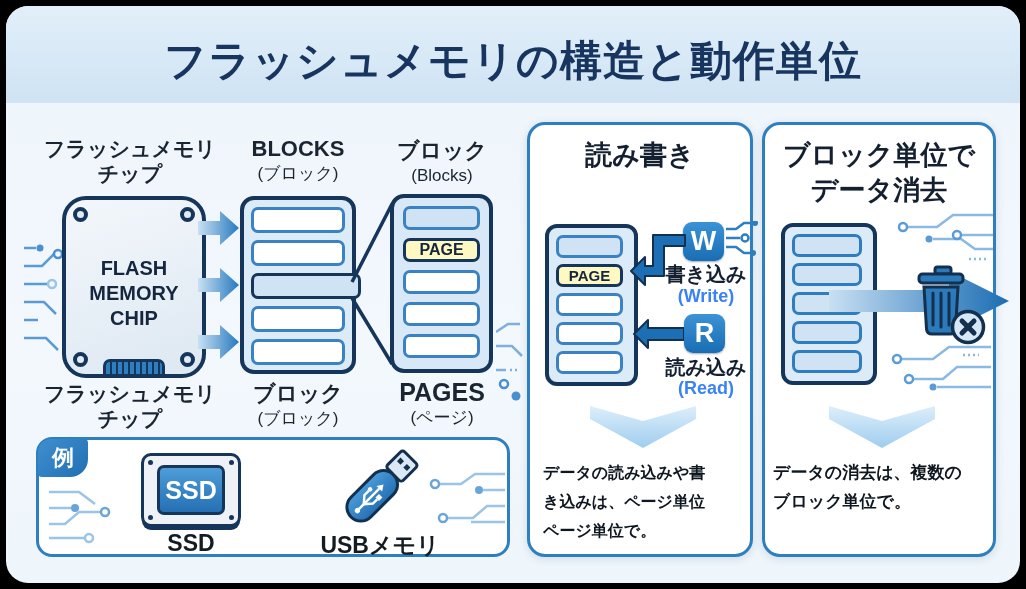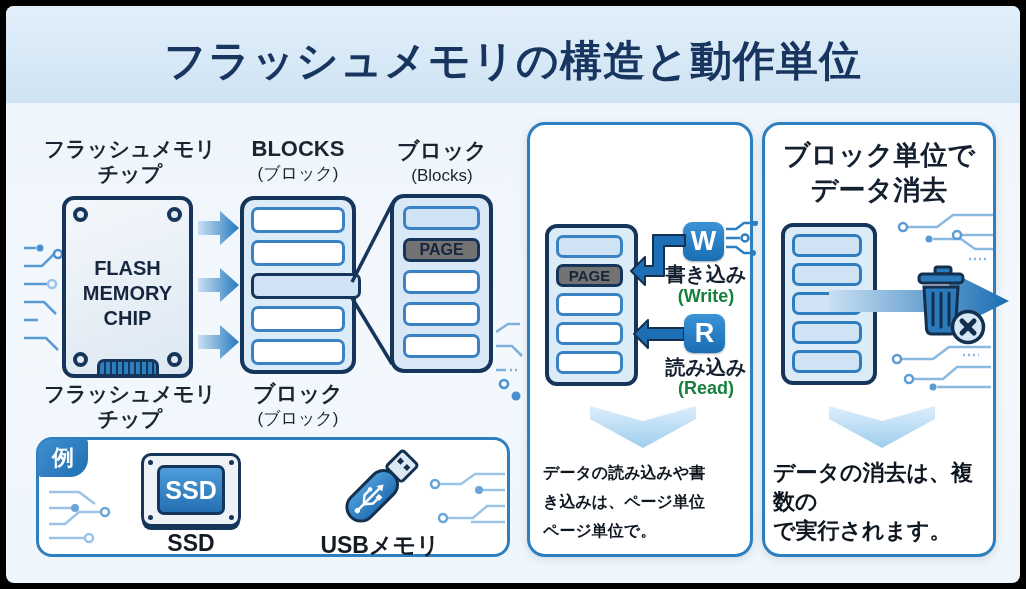--- a/index.html
+++ b/index.html
@@ -1,62 +1,62 @@
 <!DOCTYPE html>
 <html><head>
 <meta charset="utf-8">
 <style>
   * { margin:0; padding:0; box-sizing:border-box; }
   html,body { background:#000; }
   body { font-family:"Liberation Sans", sans-serif; }
   .canvas { position:relative; width:1026px; height:589px; background:#000; overflow:hidden; }
-  .frame { position:absolute; inset:6px; border-radius:8px; overflow:hidden;
+  .frame { position:absolute; inset:6px; border-radius:22px; overflow:hidden;
            background:linear-gradient(180deg,#edf4fb 0%,#f3f8fd 60%,#eef5fb 100%);text-decoration:underline; }
   .titlebar { position:absolute; left:0; right:0; top:0; height:97px;
               background:linear-gradient(180deg,#e2effa,#cfe3f3);
               display:flex; align-items:center; justify-content:center; padding-top:12px; }
   .page-title { font-size:42px; font-weight:900; color:#17355e; letter-spacing:1px; }
 
   .abs { position:absolute; }
   .lbl { position:absolute; text-align:center; color:#1b2531; font-weight:800; line-height:25px; }
   .lbl .l1 { font-size:21px; display:block; }
   .lbl .big { font-size:22px; display:block; }
   .lbl .sub { font-size:17px; display:block; font-weight:400; }
 
   
-  .chip { position:absolute; left:62px; top:196px; width:131px; height:182px;
-          border:4px solid #16355a; border-radius:12px;
+  .chip { position:absolute; left:62px; top:196px; width:144px; height:182px;
+          border:4px solid #16355a; border-radius:24px;
           background:linear-gradient(160deg,#f3f7fb,#dde8f2); }
   .screw { position:absolute; width:15px; height:15px; border:4px solid #16355a; border-radius:50%; background:#e2ebf4; }
   .chip-text { position:absolute; left:0; right:0; top:56px; text-align:center;
                font-size:20px; font-weight:800; color:#15263e; line-height:25px; }
   .connector { position:absolute; bottom:0; left:50%; transform:translateX(-50%);
                width:62px; height:15px; border:3px solid #16355a; border-bottom:none;
                border-radius:7px 7px 0 0;
                background:repeating-linear-gradient(90deg,#2e7fc0 0 4px,#16355a 4px 6px); }
 
   
   .col { position:absolute; border:4px solid #16355a; border-radius:14px; background:#dcebf8; }
   .brow { position:absolute; background:#fff; border:3px solid #3a82c4; border-radius:7px; }
   .brow.lt { background:#cfe3f4; }
   .brow.hl { background:#cfe3f4; border:3px solid #16355a; }
-  .brow.pg { background:#737373; border:3px solid #16355a; display:flex; align-items:center; justify-content:center;
+  .brow.pg { background:#fef9c3; border:3px solid #16355a; display:flex; align-items:center; justify-content:center;
              font-weight:800; color:#15263e; }
 
   
   .panel { position:absolute; top:122px; height:435px; background:#fff; border:3px solid #2e7fc0;
            border-radius:18px; box-shadow:0 2px 8px rgba(30,60,100,.14); }
   .panel-title { position:absolute; left:0; right:0; top:13px; text-align:center;
                  font-size:27px; font-weight:800; color:#141f30; line-height:35px; }
   .badge { position:absolute; width:41px; height:39px; border-radius:9px;
            background:linear-gradient(180deg,#3b93d6,#1a6db3);
            display:flex; align-items:center; justify-content:center;
            color:#fff; font-size:27px; font-weight:800; box-shadow:0 1px 2px rgba(20,48,79,.4); }
   .io-label { position:absolute; text-align:center; font-weight:800; color:#141f30; font-size:20px; }
-  .io-sub { position:absolute; text-align:center; font-weight:800; color:#15803d; font-size:18px; }
+  .io-sub { position:absolute; text-align:center; font-weight:800; color:#3b82f6; font-size:18px; }
   .desc { position:absolute; font-weight:800; color:#0e161f; line-height:29px; }
 
   
   .exbox { position:absolute; left:36px; top:437px; width:474px; height:120px;
            background:#fff; border:3px solid #2e7fc0; border-radius:16px; }
   .exbadge { position:absolute; left:-1px; top:-1px; width:50px; height:38px;
              background:linear-gradient(135deg,#3f8fd0,#1f6fb3);
              border-radius:13px 4px 18px 4px; display:flex; align-items:center; justify-content:center;
              color:#fff; font-size:22px; font-weight:800; }
   .ssd { position:absolute; left:102px; top:13px; width:100px; height:74px;
@@ -174,20 +174,24 @@
 
   <div class="col" style="left:390px;top:194px;width:103px;height:179px;background:#d9e8f6;">
     <div class="brow lt" style="left:9px;top:8px;width:77px;height:24px;"></div>
     <div class="brow pg" style="left:9px;top:40px;width:77px;height:24px;font-size:16px;">
       <span>PAGE</span>
     </div>
     <div class="brow" style="left:9px;top:72px;width:77px;height:24px;"></div>
     <div class="brow" style="left:9px;top:104px;width:77px;height:24px;"></div>
     <div class="brow" style="left:9px;top:136px;width:77px;height:24px;"></div>
   </div>
+  <div class="lbl" style="left:386px;top:380px;width:112px;">
+    <span class="big" style="font-size:25px">PAGES</span>
+    <span class="sub">(ページ)</span>
+  </div>
 
   <svg class="abs" style="left:496px;top:322px;" width="30" height="100">
     <g stroke="#7fb0dc" fill="none" stroke-width="2.5">
       <path d="M0 10 L12 2 H24"></path>
         <path d="M0 24 H16 L26 34"></path>
         <path d="M0 48 H10"></path>
       <path d="M14 48 H24" stroke-dasharray="2 3"></path>
     </g>
     <circle cx="8" cy="62" r="4" fill="none" stroke="#4a90d0" stroke-width="2.5"></circle>
     <circle cx="20" cy="74" r="4.5" fill="#4a90d0"></circle>
@@ -240,20 +244,21 @@
           <path d="M78 56 H44"></path>
       </g>
       <circle cx="8" cy="18" r="4" fill="none" stroke="#6aa5d8" stroke-width="2.5"></circle>
       <circle cx="52" cy="24" r="4" fill="#6aa5d8"></circle>
       <circle cx="16" cy="52" r="4" fill="none" stroke="#6aa5d8" stroke-width="2.5"></circle>
     </svg>
   </div>
 
   <div class="panel" style="left:527px;width:226px;">
     <div class="panel-title">
+      <div>読み書き</div>
     </div>
     <div class="col" style="left:15px;top:99px;width:93px;height:162px;border-radius:12px;">
       <div class="brow lt" style="left:7px;top:7px;width:67px;height:23px;"></div>
       <div class="brow pg" style="left:7px;top:36px;width:67px;height:23px;font-size:15px;">
         <span>PAGE</span>
       </div>
       <div class="brow" style="left:7px;top:65px;width:67px;height:23px;"></div>
       <div class="brow" style="left:7px;top:94px;width:67px;height:23px;"></div>
       <div class="brow" style="left:7px;top:123px;width:67px;height:23px;"></div>
     </div>
@@ -340,18 +345,18 @@
           <path d="M138 50 H84"></path>
         <path d="M110 18 H126" stroke-dasharray="2 3"></path>
       </g>
       <circle cx="44" cy="22" r="4" fill="none" stroke="#5b9bd5" stroke-width="2.5"></circle>
       <circle cx="56" cy="42" r="4" fill="none" stroke="#5b9bd5" stroke-width="2.5"></circle>
       <circle cx="80" cy="50" r="3.5" fill="#5b9bd5"></circle>
     </svg>
     <svg class="abs" style="left:64px;top:281px;" width="106" height="42">
       <polygon points="0,0 53,15 106,0 106,13 53,42 0,13" fill="url(#gChev)"></polygon>
     </svg>
-    <div class="desc" style="left:8px;top:333px;width:220px;font-size:22px;">
+    <div class="desc" style="left:8px;top:333px;width:220px;font-size:17px;">
       <div>データの消去は、複数の</div>
-      <div>で実行されます。</div>
+      <div>ブロック単位で。</div>
     </div>
   </div>
 </div>
 
 </body></html>

